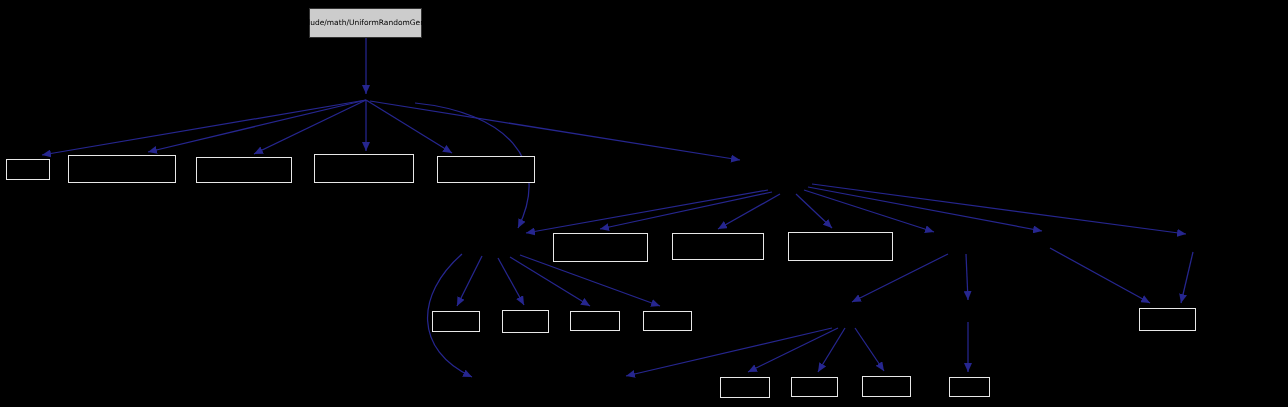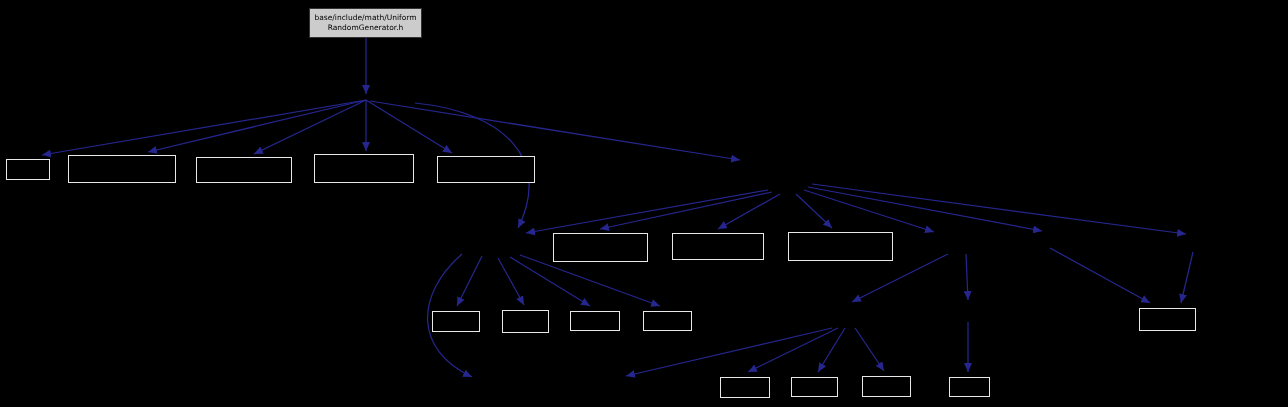--- a/index.html
+++ b/index.html
@@ -1,21 +1,21 @@
 <!DOCTYPE html>
 <html><head>
 <meta charset="utf-8">
 <style>
   html,body{margin:0;padding:0;}
   body{background:#000;font-family:"DejaVu Sans",sans-serif;}
   .canvas{position:relative;width:1288px;height:407px;overflow:hidden;}
   #edge-layer{position:absolute;left:0;top:0;width:1288px;height:407px;}
   .node{position:absolute;box-sizing:border-box;border:1px solid #e8e8e8;background:#000;}
   .node.root{
-    display:flex;flex-direction:column;align-items:center;justify-content:center;
+    display:flex;flex-direction:row;align-items:center;justify-content:center;
     text-align:center;font-size:7.5px;line-height:1.35;
     font-family:"DejaVu Sans",sans-serif;
   }
   .root-line{white-space:nowrap;}
 </style>
 </head>
 <body style="background: rgb(0, 0, 0);">
 
 <div class="canvas">
   <svg id="edge-layer" viewBox="0 0 1288 407" xmlns="http://www.w3.org/2000/svg">

